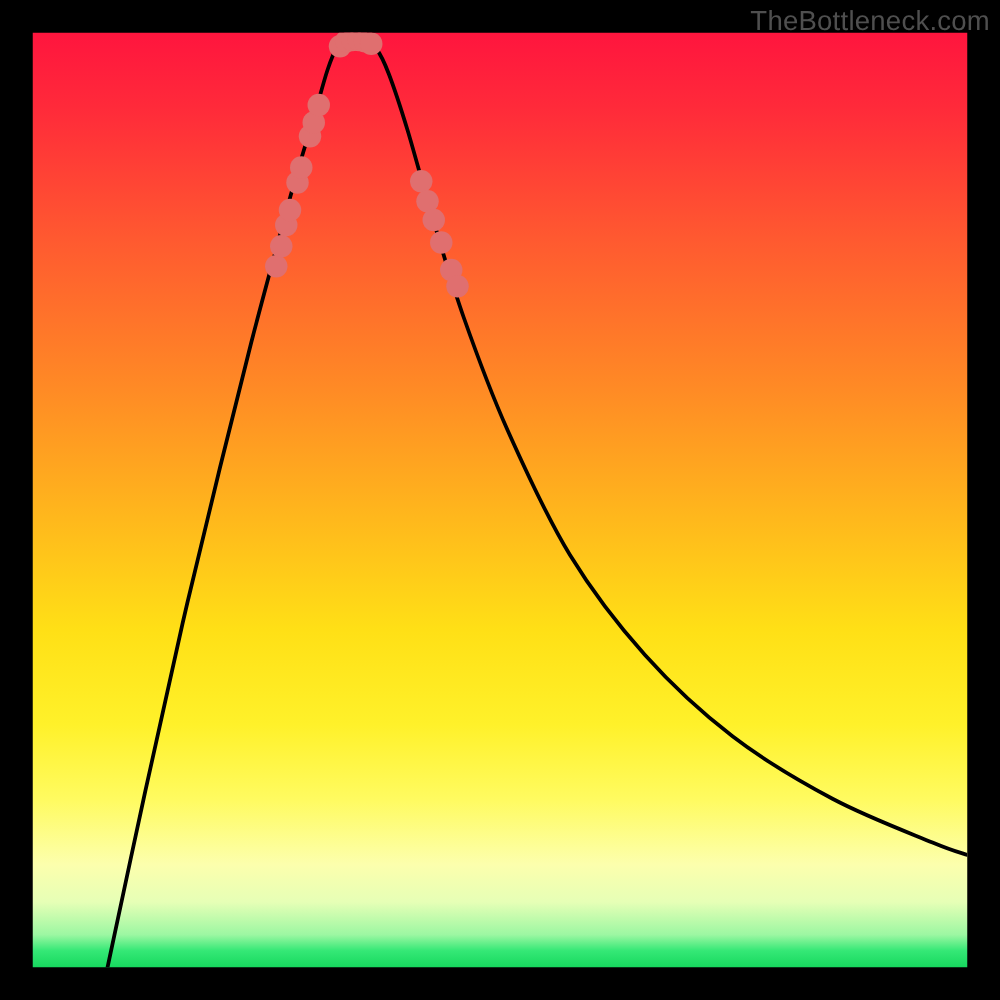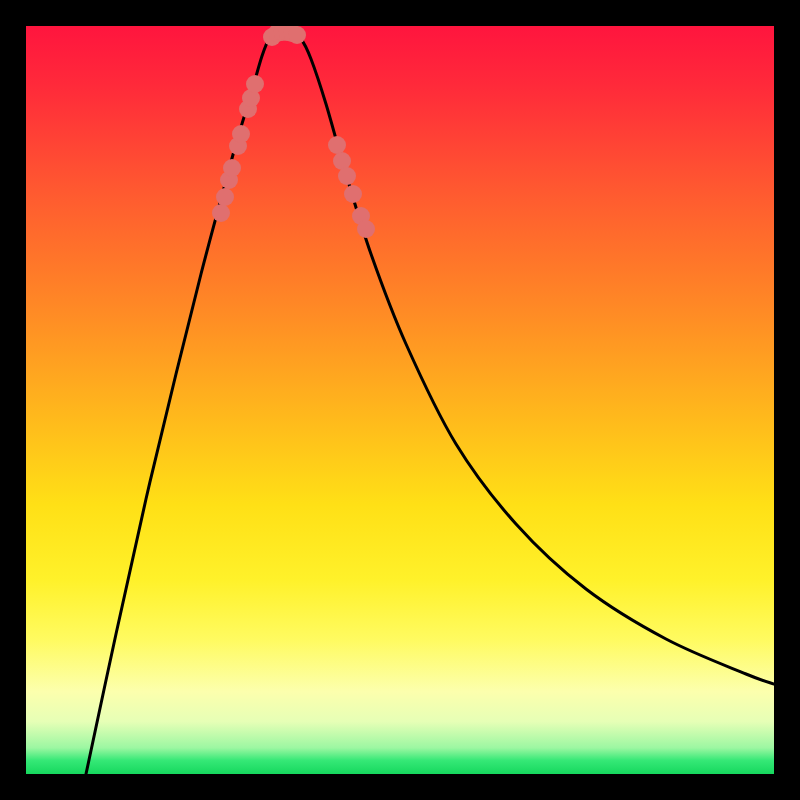--- a/index.html
+++ b/index.html
@@ -60,20 +60,21 @@
     position: absolute;
     inset: 0;
     width: 748px;
     height: 748px;
   }
 </style>
 </head>
 <body>
 
 <div class="frame">
+  <div class="watermark">TheBottleneck.com</div>
   <div class="plot">
     <div class="gradient"></div>
     <svg class="curve" viewBox="0 0 748 748" preserveAspectRatio="none">
       <path id="curve-path" fill="none" stroke="#000" stroke-width="3" stroke-linecap="round" d="M 60 748 C 65 724.6666666666666, 80 653.8333333333334, 90 608 C 100 562.1666666666666, 110 516.3333333333334, 120 473 C 130 429.6666666666667, 140.83333333333334 385.5, 150 348 C 159.16666666666666 310.5, 167.5 277.1666666666667, 175 248 C 182.5 218.83333333333334, 189.16666666666666 194.66666666666666, 195 173 C 200.83333333333334 151.33333333333334, 205 135.5, 210 118 C 215 100.5, 220.66666666666666 82.66666666666667, 225 68 C 229.33333333333334 53.333333333333336, 232.83333333333334 39.5, 236 30 C 239.16666666666666 20.5, 241.33333333333334 15.333333333333332, 244 11 C 246.66666666666666 6.666666666666667, 249 5.166666666666667, 252 4 C 255 2.833333333333333, 258.1666666666667 2.5, 262 4 C 265.8333333333333 5.5, 271.1666666666667 8.166666666666668, 275 13 C 278.8333333333333 17.833333333333332, 280.8333333333333 22.166666666666664, 285 33 C 289.1666666666667 43.833333333333336, 294.1666666666667 58.83333333333333, 300 78 C 305.8333333333333 97.16666666666667, 312.5 123, 320 148 C 327.5 173, 335 199.66666666666666, 345 228 C 355 256.3333333333333, 365.8333333333333 286.3333333333333, 380 318 C 394.1666666666667 349.6666666666667, 411.6666666666667 388, 430 418 C 448.3333333333333 448, 468.3333333333333 473.8333333333333, 490 498 C 511.6666666666667 522.1666666666666, 535 543.8333333333334, 560 563 C 585 582.1666666666666, 613.3333333333334 598.8333333333334, 640 613 C 666.6666666666666 627.1666666666666, 702 640.5, 720 648 C 738 655.5, 743.3333333333334 656.3333333333334, 748 658"></path>
       <g id="dots-group">
           <circle cx="195" cy="187" r="9" fill="#e06f6f"></circle>
           <circle cx="199" cy="171" r="9" fill="#e06f6f"></circle>
           <circle cx="203" cy="154" r="9" fill="#e06f6f"></circle>
           <circle cx="206" cy="142" r="9" fill="#e06f6f"></circle>
           <circle cx="212" cy="120" r="9" fill="#e06f6f"></circle>

